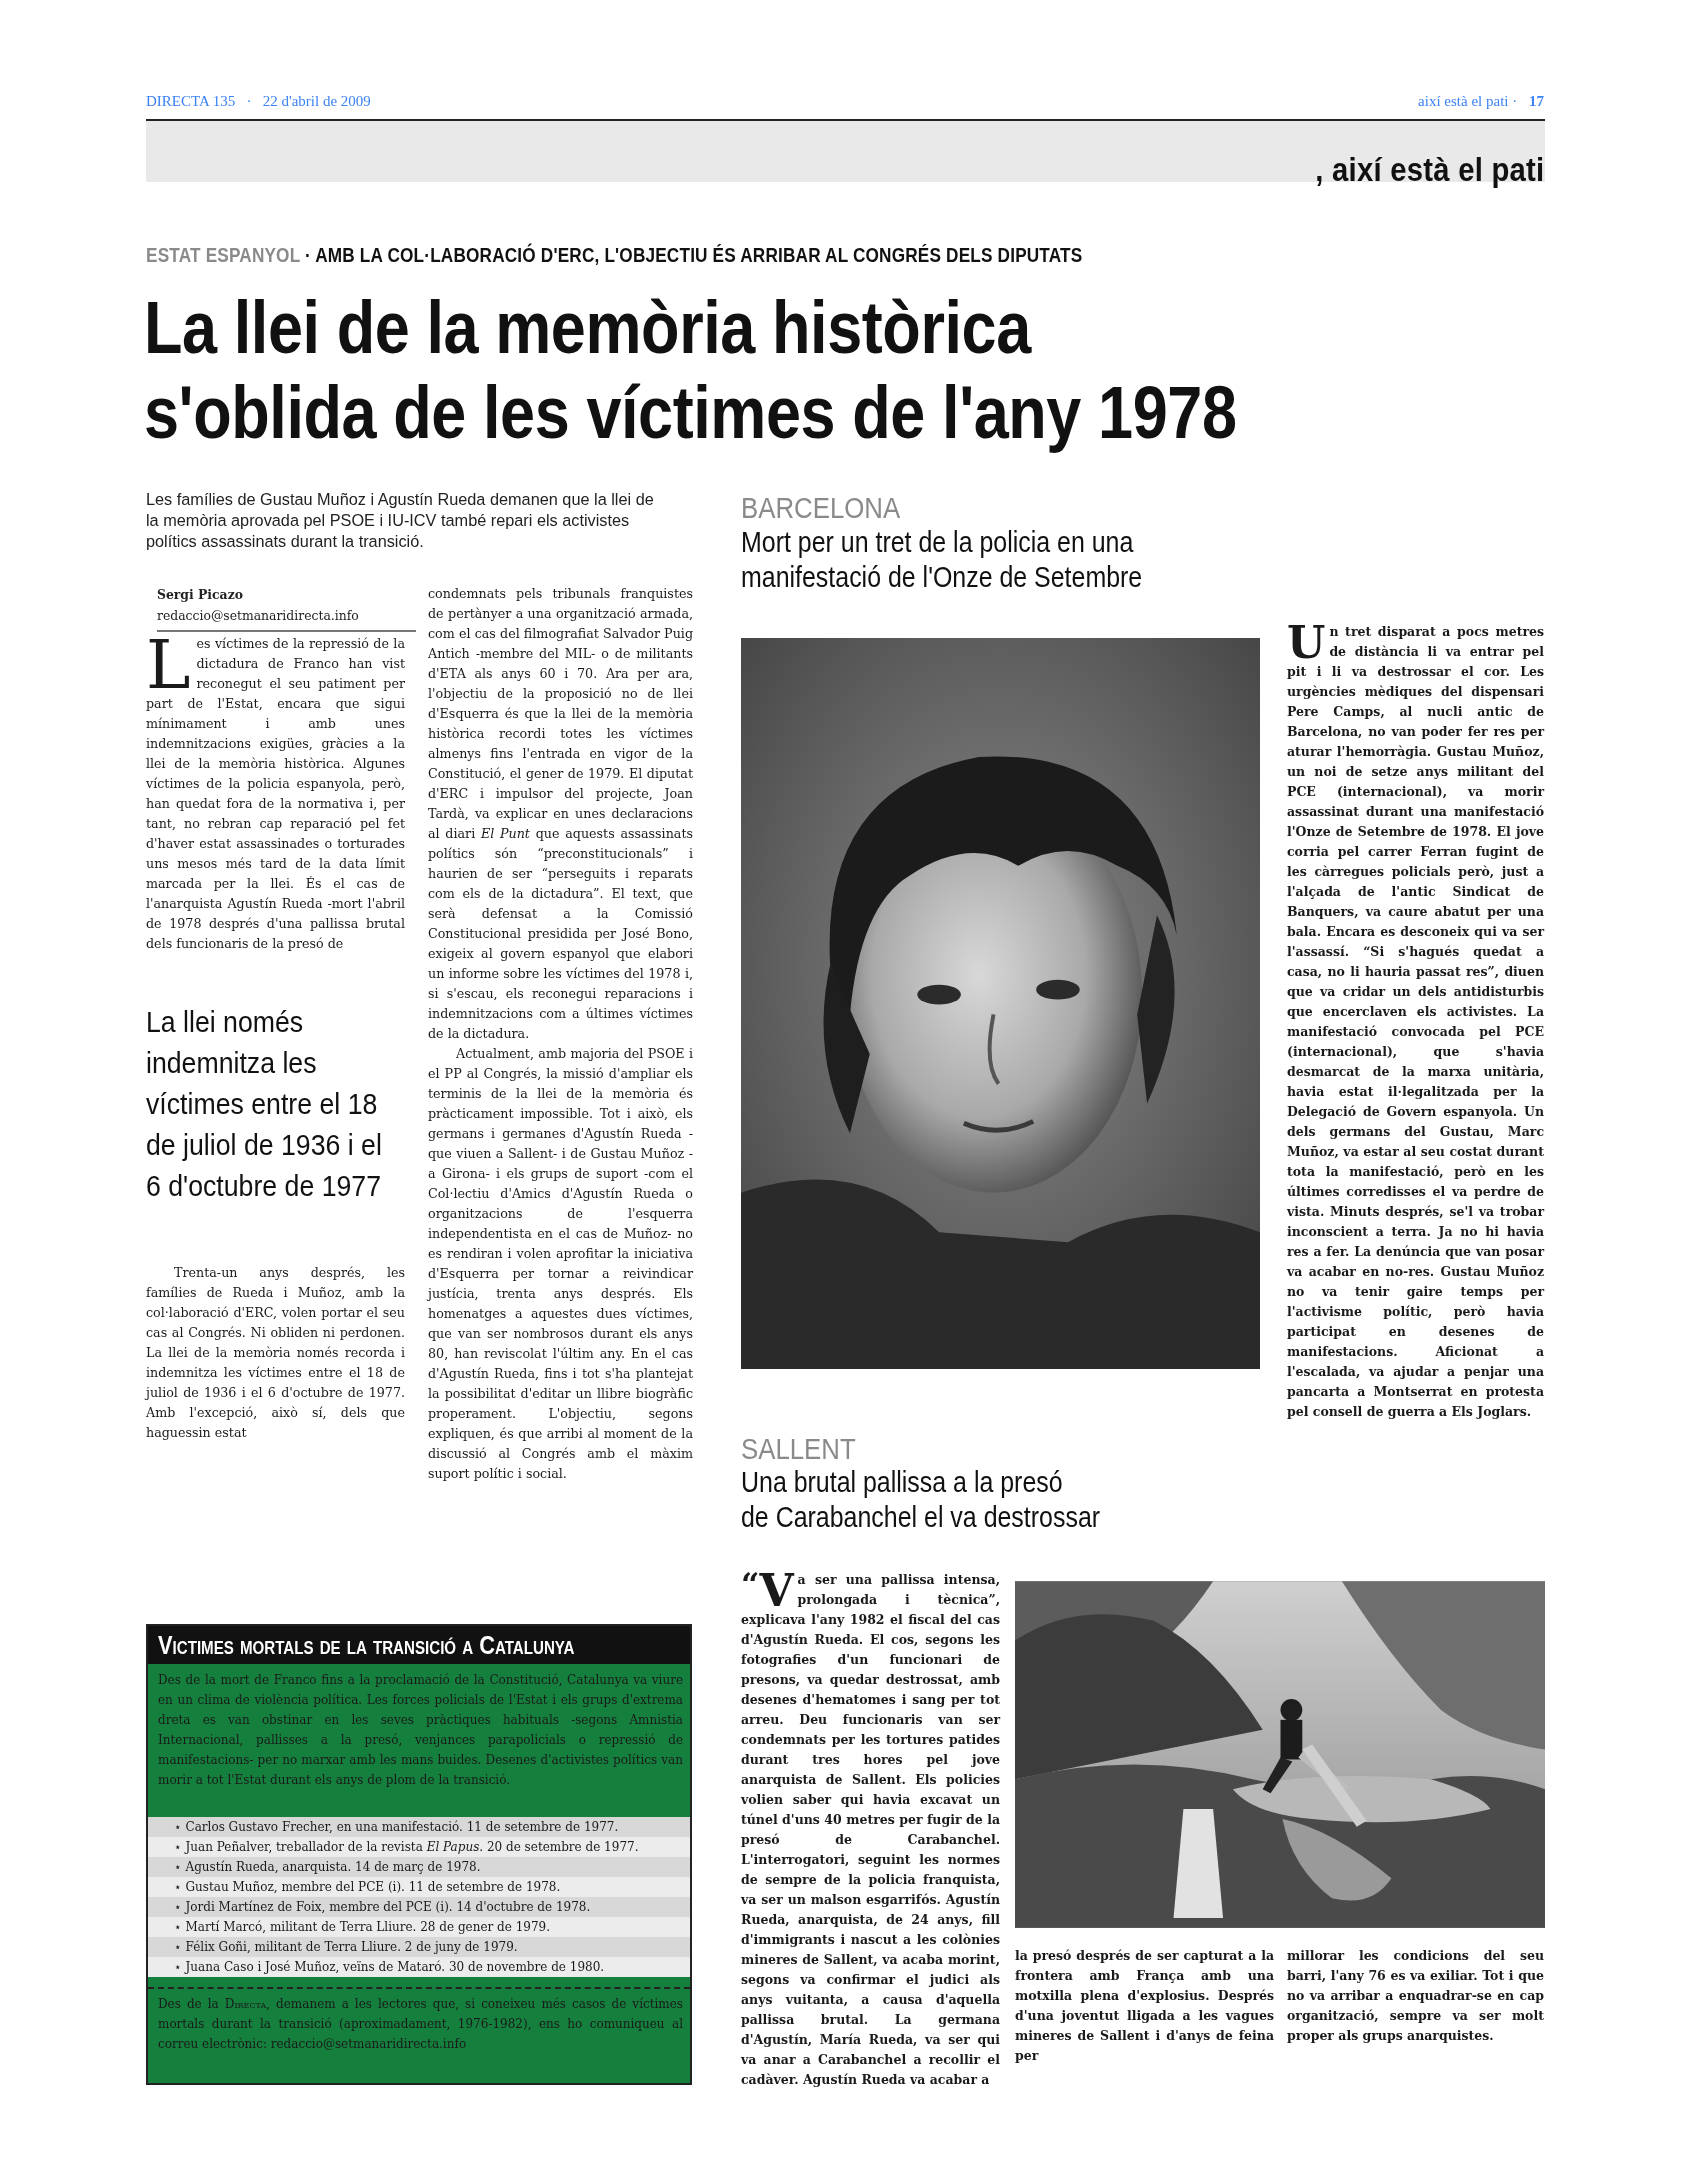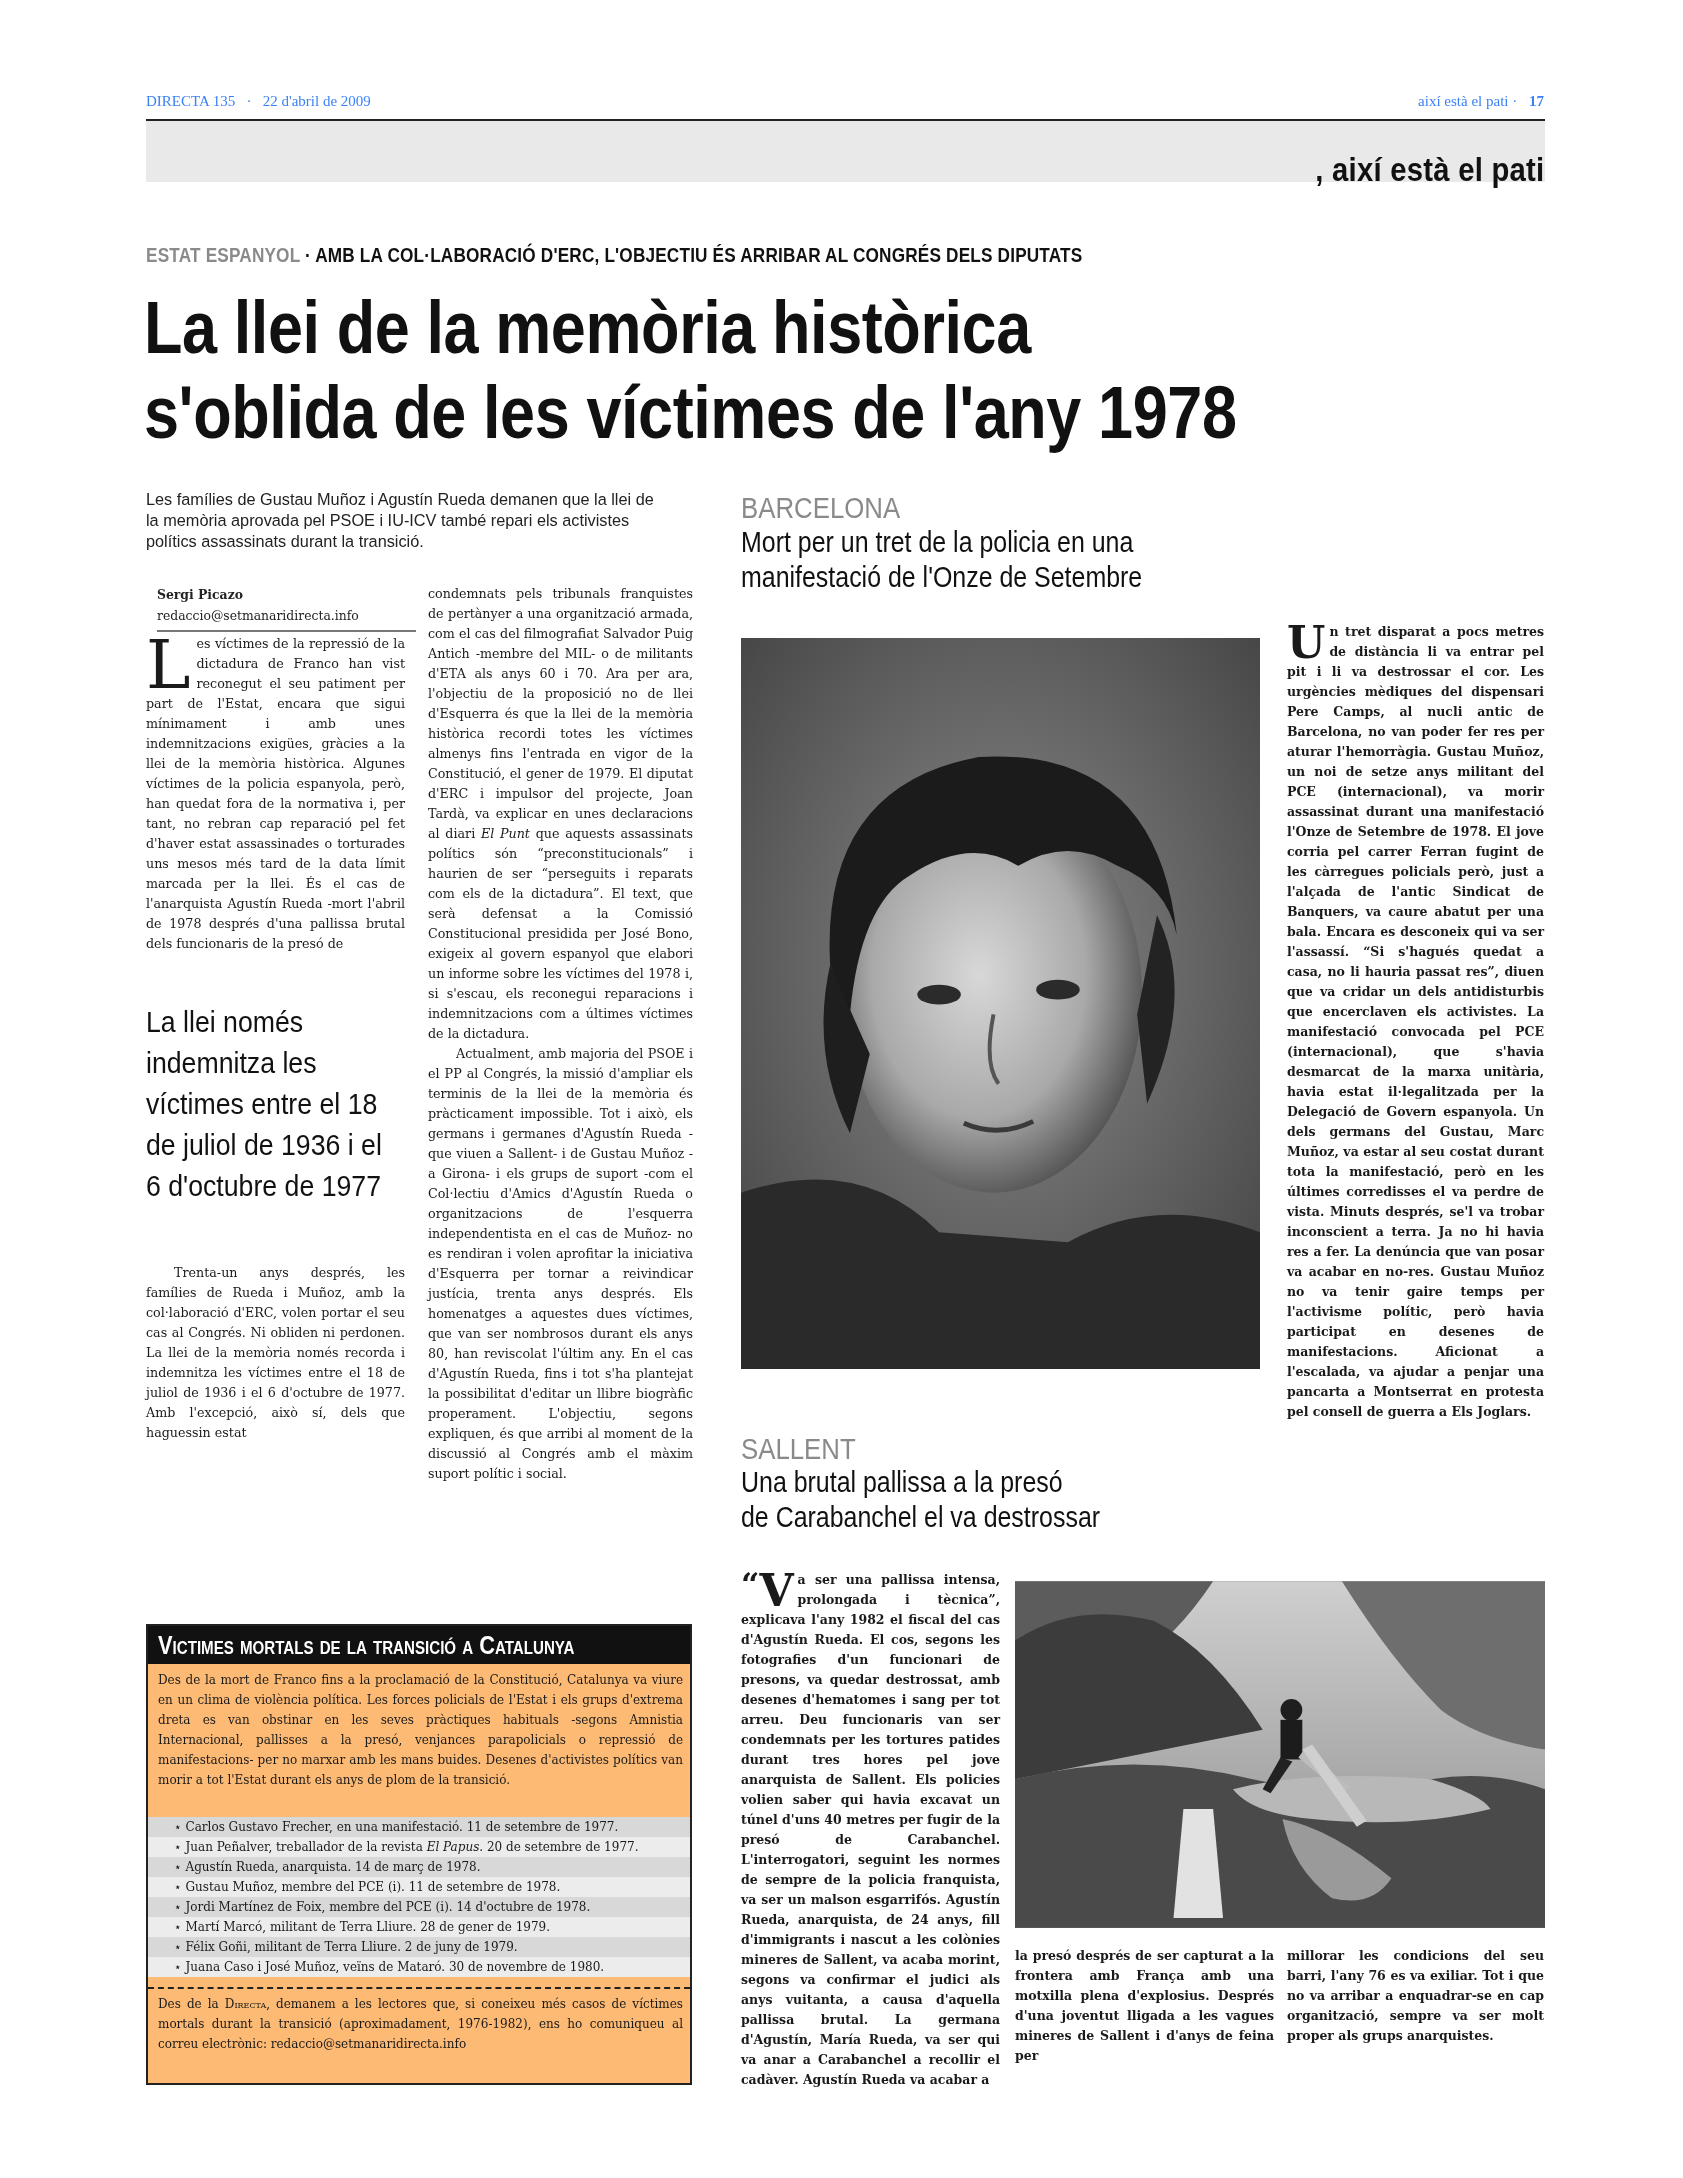--- a/index.html
+++ b/index.html
@@ -30,21 +30,21 @@
   .col p { text-indent: 0; }
   .col p.ind { text-indent: 28px; }
   .col-a1 { left: 146px; top: 634px; width: 259px; }
   .col-a2 { left: 146px; top: 1263px; width: 259px; }
   .col-b { left: 428px; top: 584px; width: 265px; }
   .dropcap { float: left; font-family: "DejaVu Serif", serif; font-size: 67px; line-height: 55px; margin: 4px 6px 0 0; font-weight: normal; }
 
   .pullquote { left: 146px; top: 1002px; width: 267px; font-family: "Liberation Sans", sans-serif; font-size: 29px; line-height: 41px; color: #111; transform: scaleX(0.92); transform-origin: left; }
 
   
-  .box { left: 146px; top: 1624px; width: 546px; height: 461px; border: 2px solid #222; background: #fdba74; }
+  .box { left: 146px; top: 1624px; width: 546px; height: 461px; border: 2px solid #222; background: #15803d; }
   .box-title { position: absolute; left: 0; top: 0; width: 100%; height: 38px; background: #111; color: #fff; font-family: "Liberation Sans", sans-serif; font-weight: bold; font-size: 26px; line-height: 38px; padding-left: 10px; white-space: nowrap; font-variant: small-caps; transform-origin: left; }
   .box-title span { display: inline-block; transform: scaleX(0.84); transform-origin: left; }
   .box-intro { position: absolute; left: 10px; top: 44px; width: 525px; font-family: "DejaVu Serif", serif; font-size: 12px; line-height: 20px; text-align: justify; color: #1a1a1a; }
   .victims { position: absolute; left: 0; top: 191px; width: 100%; list-style: none; }
   .victims li { font-family: "DejaVu Serif", serif; font-size: 12px; line-height: 20px; padding-left: 26px; color: #1a1a1a; white-space: nowrap; }
   .victims li:nth-child(odd) { background: #d8d8d8; }
   .victims li:nth-child(even) { background: #ececec; }
   .victims .star { margin-right: 4px; }
   .box-dash { position: absolute; left: 0; top: 361px; width: 100%; border-top: 2px dashed #222; }
   .box-note { position: absolute; left: 10px; top: 368px; width: 525px; font-family: "DejaVu Serif", serif; font-size: 12px; line-height: 20px; text-align: justify; color: #1a1a1a; }

